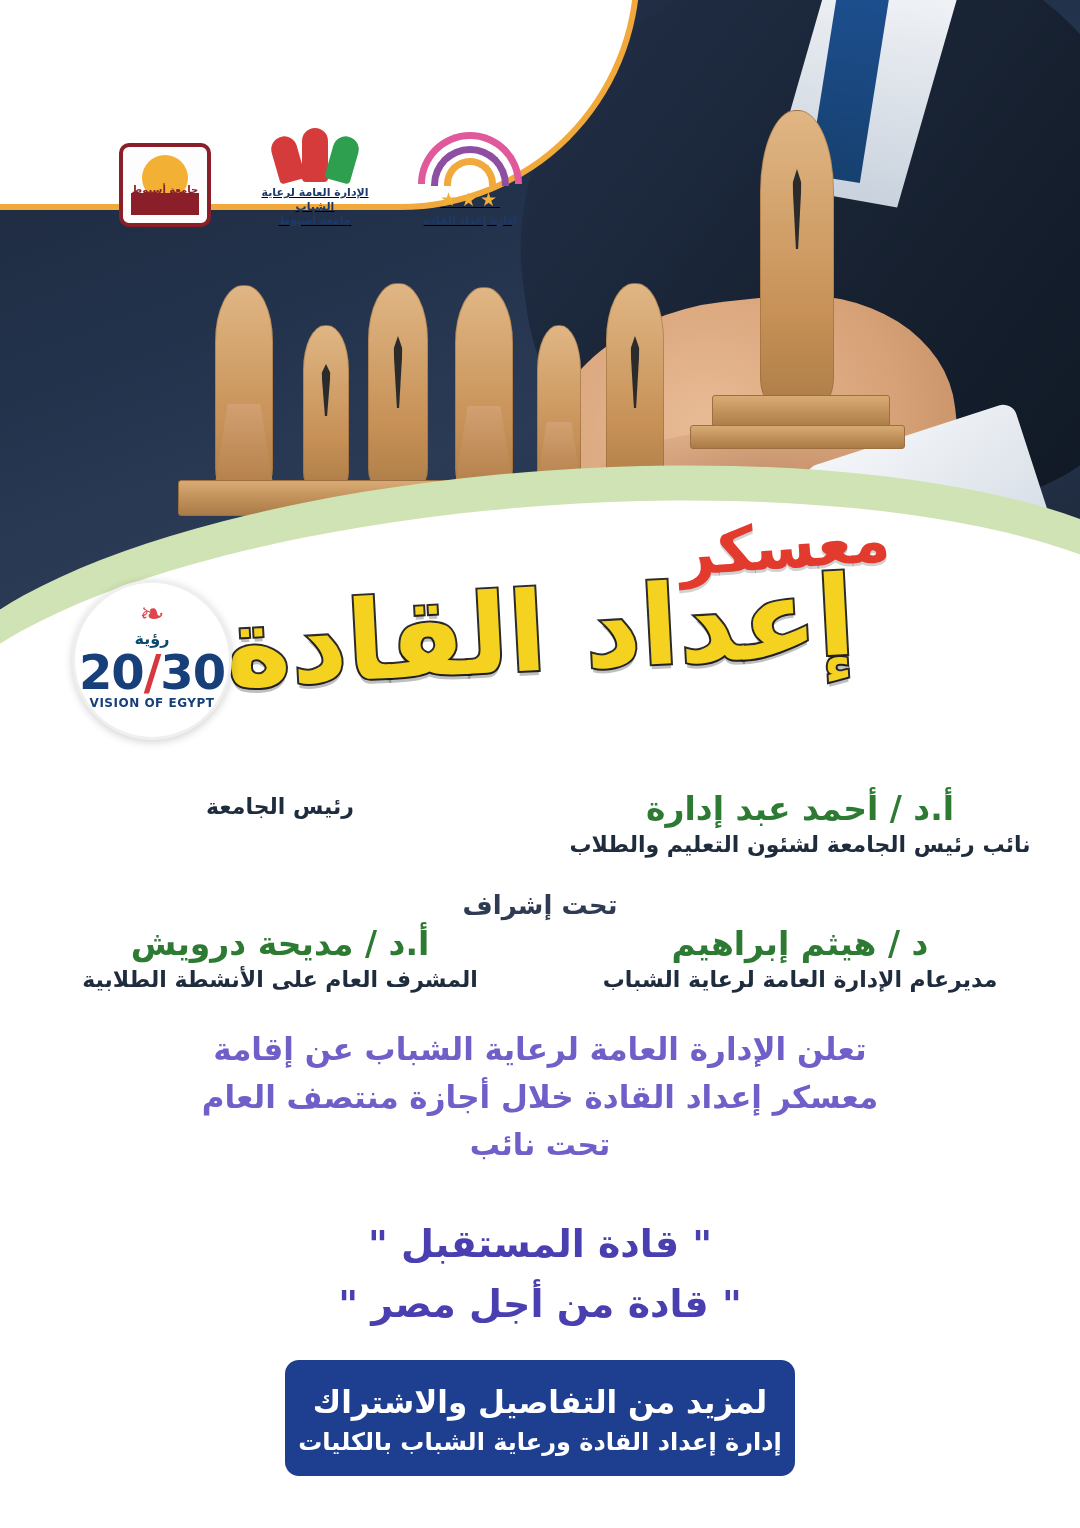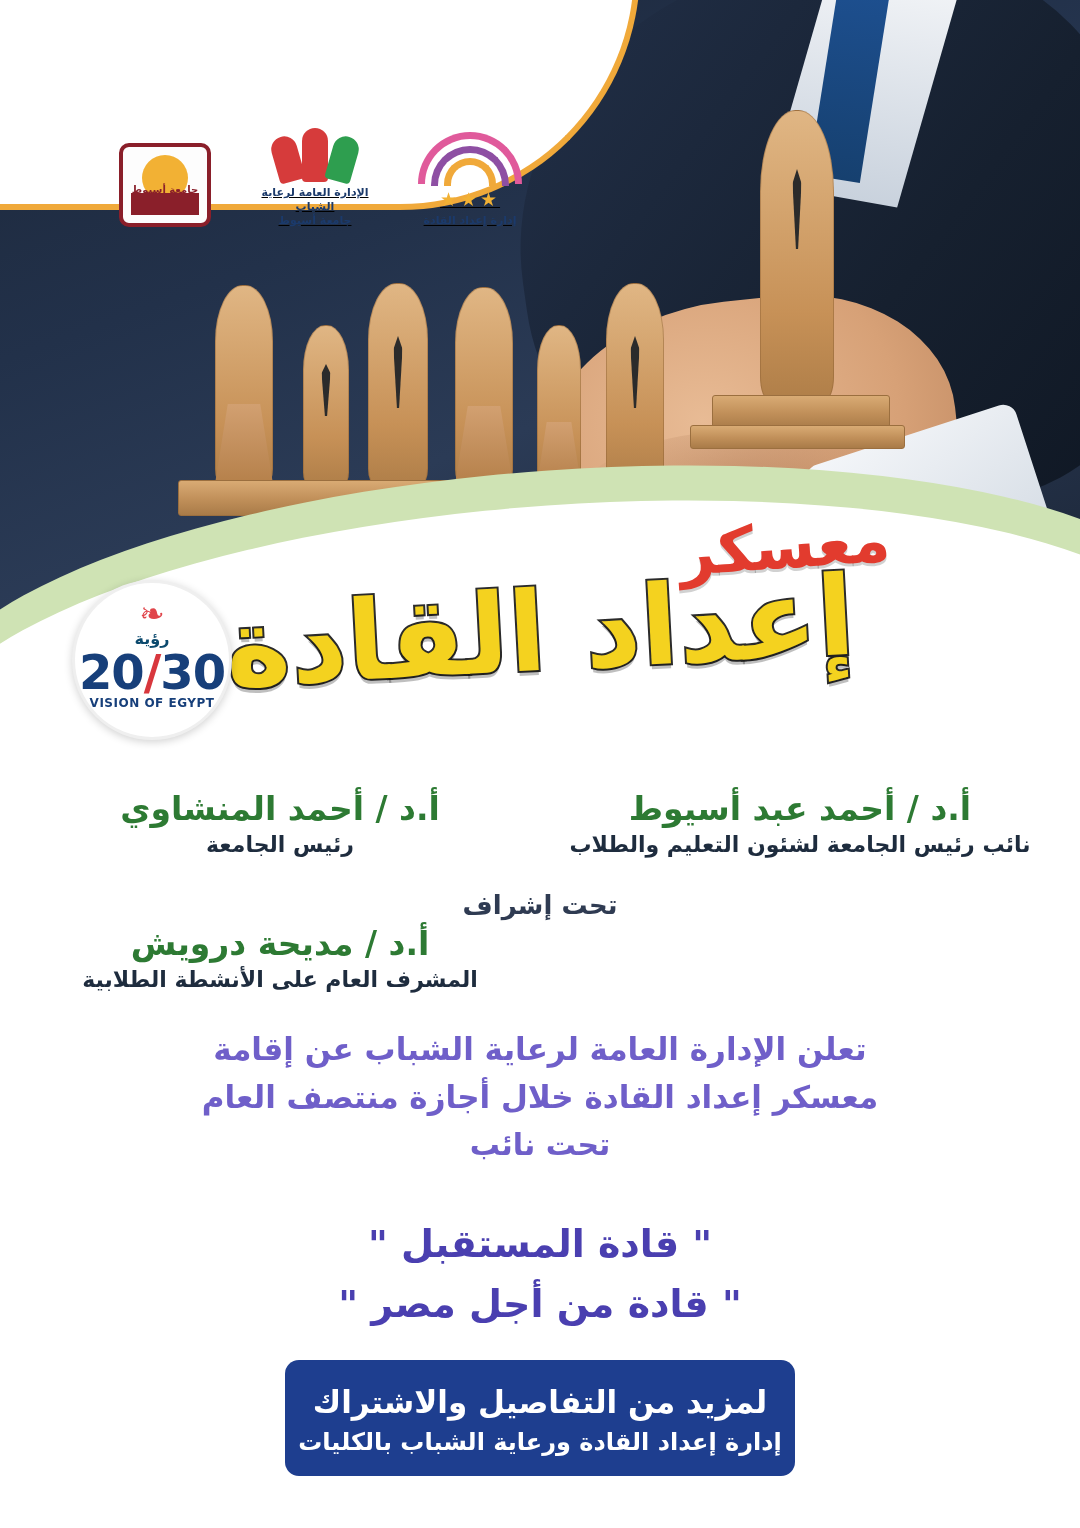--- a/index.html
+++ b/index.html
@@ -402,36 +402,39 @@
     <div class="vword">رؤية</div>
     <div class="vnum">
       <span>20</span><span class="slash">/</span><span>30</span>
     </div>
     <div class="vsub">VISION OF EGYPT</div>
   </div>
 
 
   <div class="names-row row1">
     <div class="name-col">
-      <div class="name">أ.د / أحمد المنشاوي</div>
       <div class="role">رئيس الجامعة</div>
     </div>
     <div class="name-col">
-      <div class="name">أ.د / أحمد عبد أسيوط</div>
+      <div class="name">أ.د / أحمد عبد إدارة</div>
       <div class="role">نائب رئيس الجامعة لشئون التعليم والطلاب</div>
     </div>
   </div>
 
   <div class="supervise-label">تحت إشراف</div>
 
   <div class="names-row row2">
     <div class="name-col">
       <div class="name">أ.د / مديحة درويش</div>
       <div class="role">المشرف العام على الأنشطة الطلابية</div>
     </div>
+    <div class="name-col">
+      <div class="name">د / هيثم إبراهيم</div>
+      <div class="role">مديرعام الإدارة العامة لرعاية الشباب</div>
+    </div>
   </div>
 
   <div class="announce">
     <p>تعلن الإدارة العامة لرعاية الشباب عن إقامة</p>
     <p>معسكر إعداد القادة خلال أجازة منتصف العام</p>
     <div class="under-title">تحت نائب</div>
   </div>
 
   <div class="slogan1">" قادة المستقبل "</div>
   <div class="slogan2">" قادة من أجل مصر "</div>

